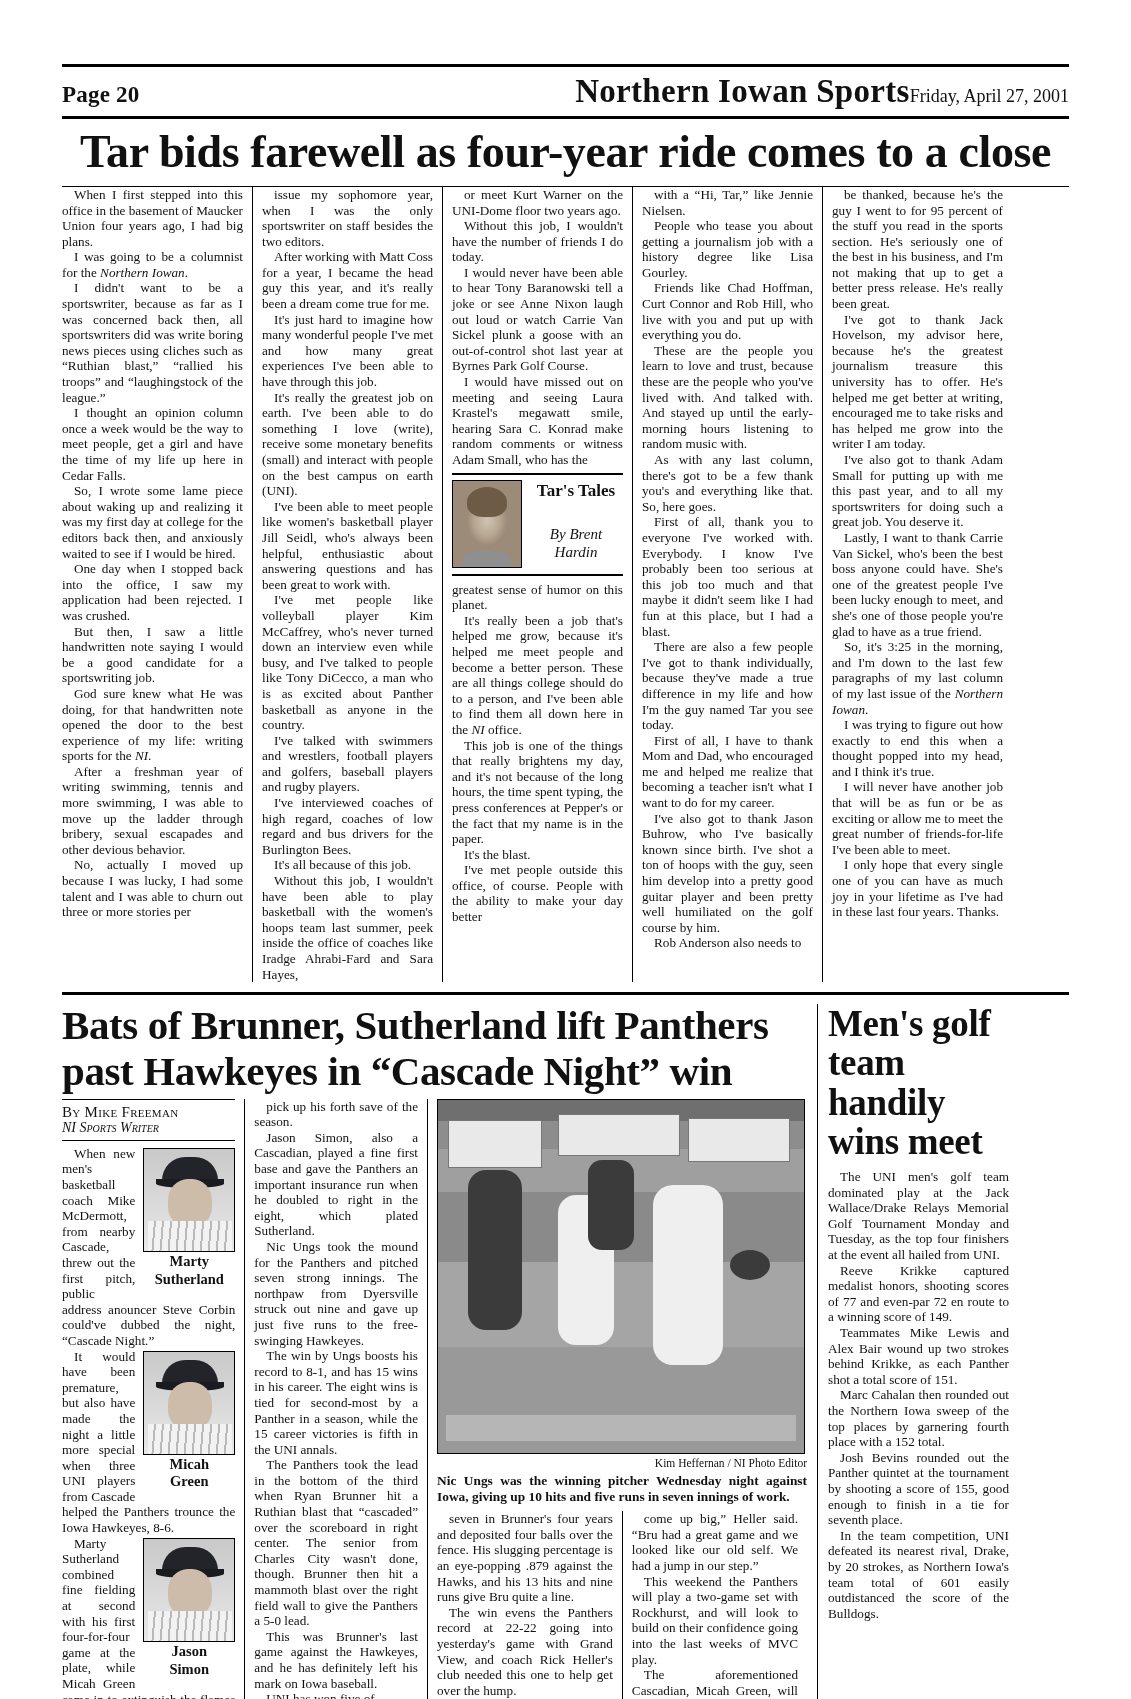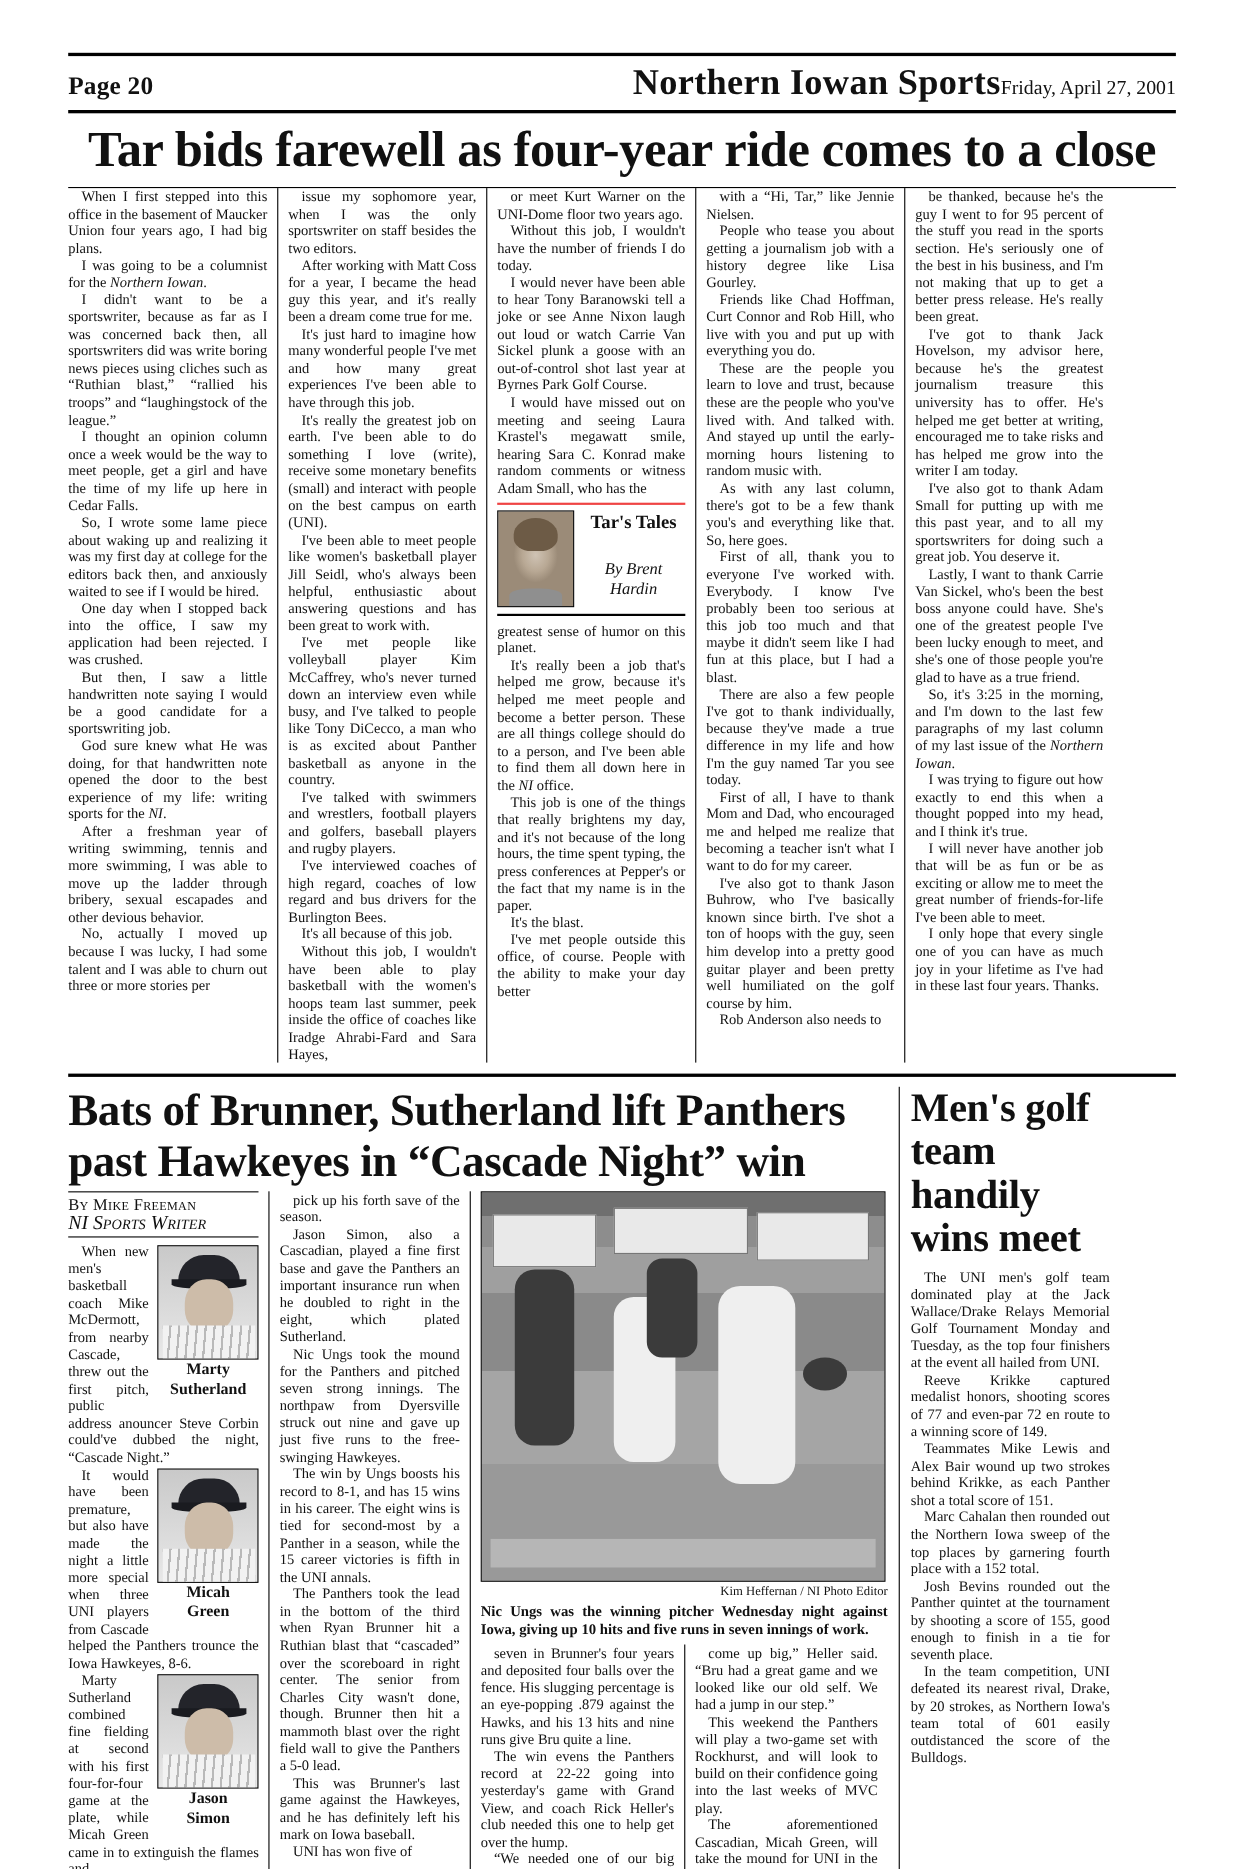--- a/index.html
+++ b/index.html
@@ -6,21 +6,21 @@
   body{
     width:1131px;height:1699px;
     font-family:"Liberation Serif", serif;
     color:#111;
     -webkit-font-smoothing:none;
   }
   .page{
     position:relative;
     width:1131px;height:1699px;
     box-sizing:border-box;
-    padding:48px 62px 20px 62px;
+    padding:64px 62px 20px 62px;
     background:#fff;
   }
 
   
   .masthead{
     display:flex;align-items:baseline;justify-content:space-between;
     border-top:3px solid #000;
     padding-top:6px;
   }
   .masthead .page-no{font-size:23px;font-weight:bold;letter-spacing:.2px;}
@@ -52,21 +52,21 @@
     box-sizing:border-box;
   }
   .cols5 .col{width:190px;padding:0 9px 0 0;}
   .cols5 .col + .col{border-left:1px solid #000;padding-left:9px;}
   .col p{margin:0;text-indent:12px;}
   .col p.noindent{text-indent:0;}
   em{font-style:italic;}
 
   
   .tales{
-    border-top:2px solid #ef4444;
+    border-top:2px solid #000000;
     border-bottom:2px solid #000;
     margin:5px 0 6px 0;
     padding:5px 0 6px 0;
     display:flex;gap:7px;align-items:flex-start;
   }
   .tales .mug{
     width:68px;height:86px;border:1px solid #000;
     background:
       radial-gradient(ellipse 20px 25px at 50% 46%, #cfc3b4 0%, #b8a894 60%, #9b8b78 100%),
       linear-gradient(#efefef,#d8d8d8);
@@ -110,21 +110,21 @@
     hyphens:auto;-webkit-hyphens:auto;box-sizing:border-box;padding-right:9px;
   }
   .s2col + .s2col{border-left:1px solid #000;padding-left:9px;}
   .s2col p{margin:0;text-indent:12px;}
 
   .byline{
     border-bottom:1px solid #000;padding-bottom:4px;margin-bottom:5px;
     border-top:1px solid #000;padding-top:5px;
   }
   .byline .b1{font-size:15px;font-variant:small-caps;font-weight:normal;letter-spacing:.3px;}
-  .byline .b2{font-size:18px;font-variant:small-caps;font-style:italic;}
+  .byline .b2{font-size:14px;font-variant:small-caps;font-style:italic;}
 
   
   .pmug{
     width:92px;float:right;margin:2px 0 3px 8px;text-align:center;
   }
   .pmug .pimg{
     width:92px;height:104px;border:1px solid #000;box-sizing:border-box;
     position:relative;overflow:hidden;
     background:linear-gradient(#c9c9c9,#e8e8e8);
   }

